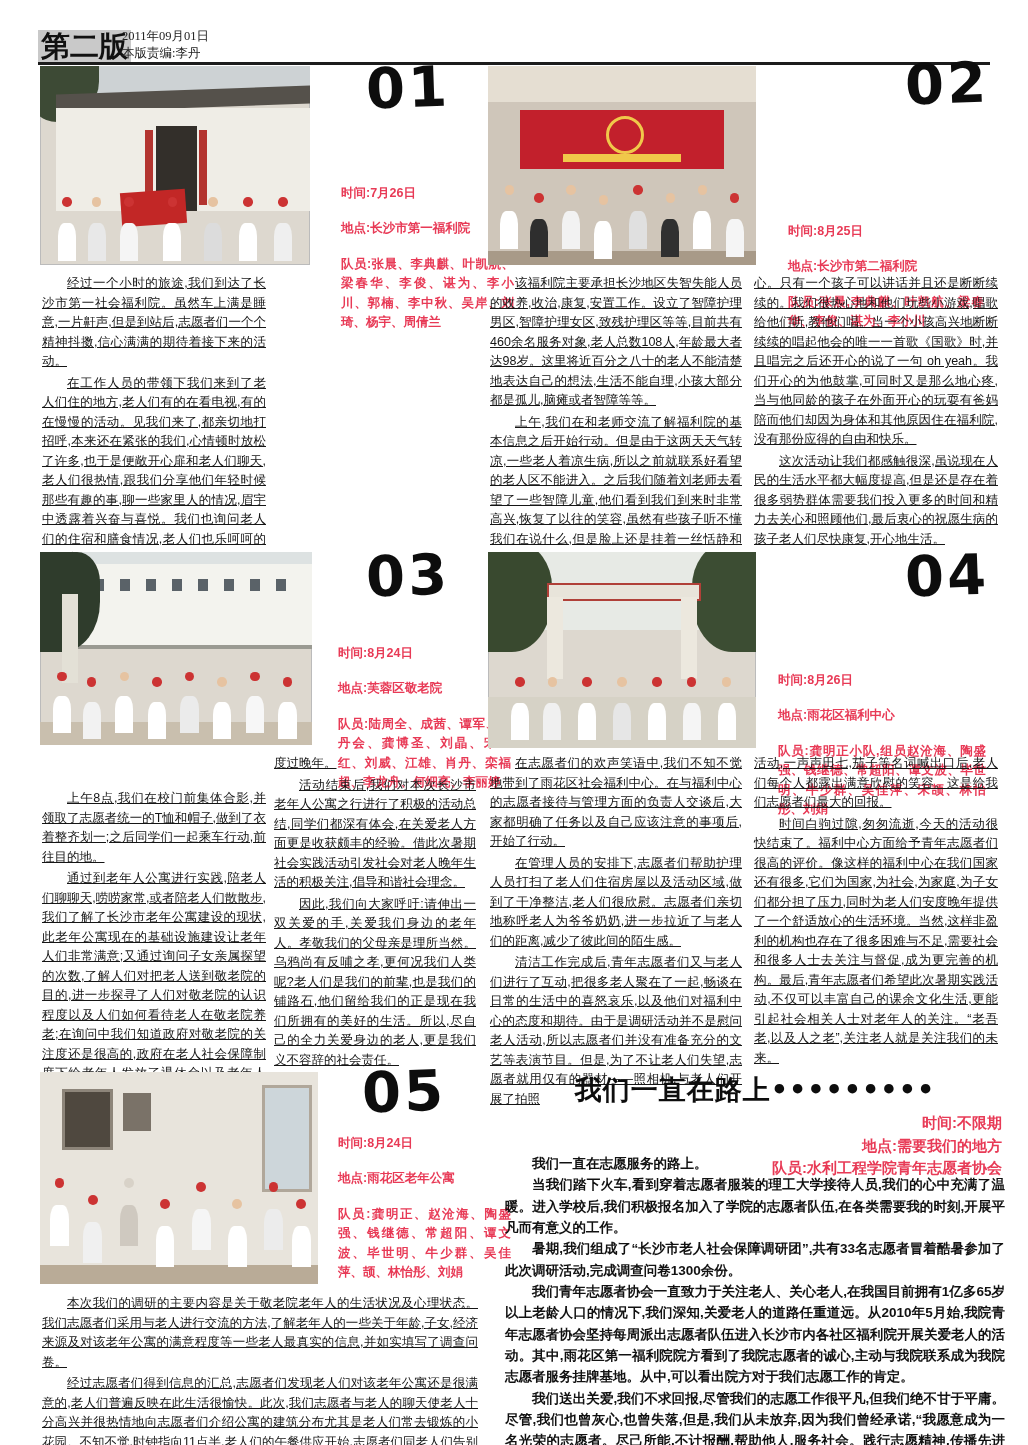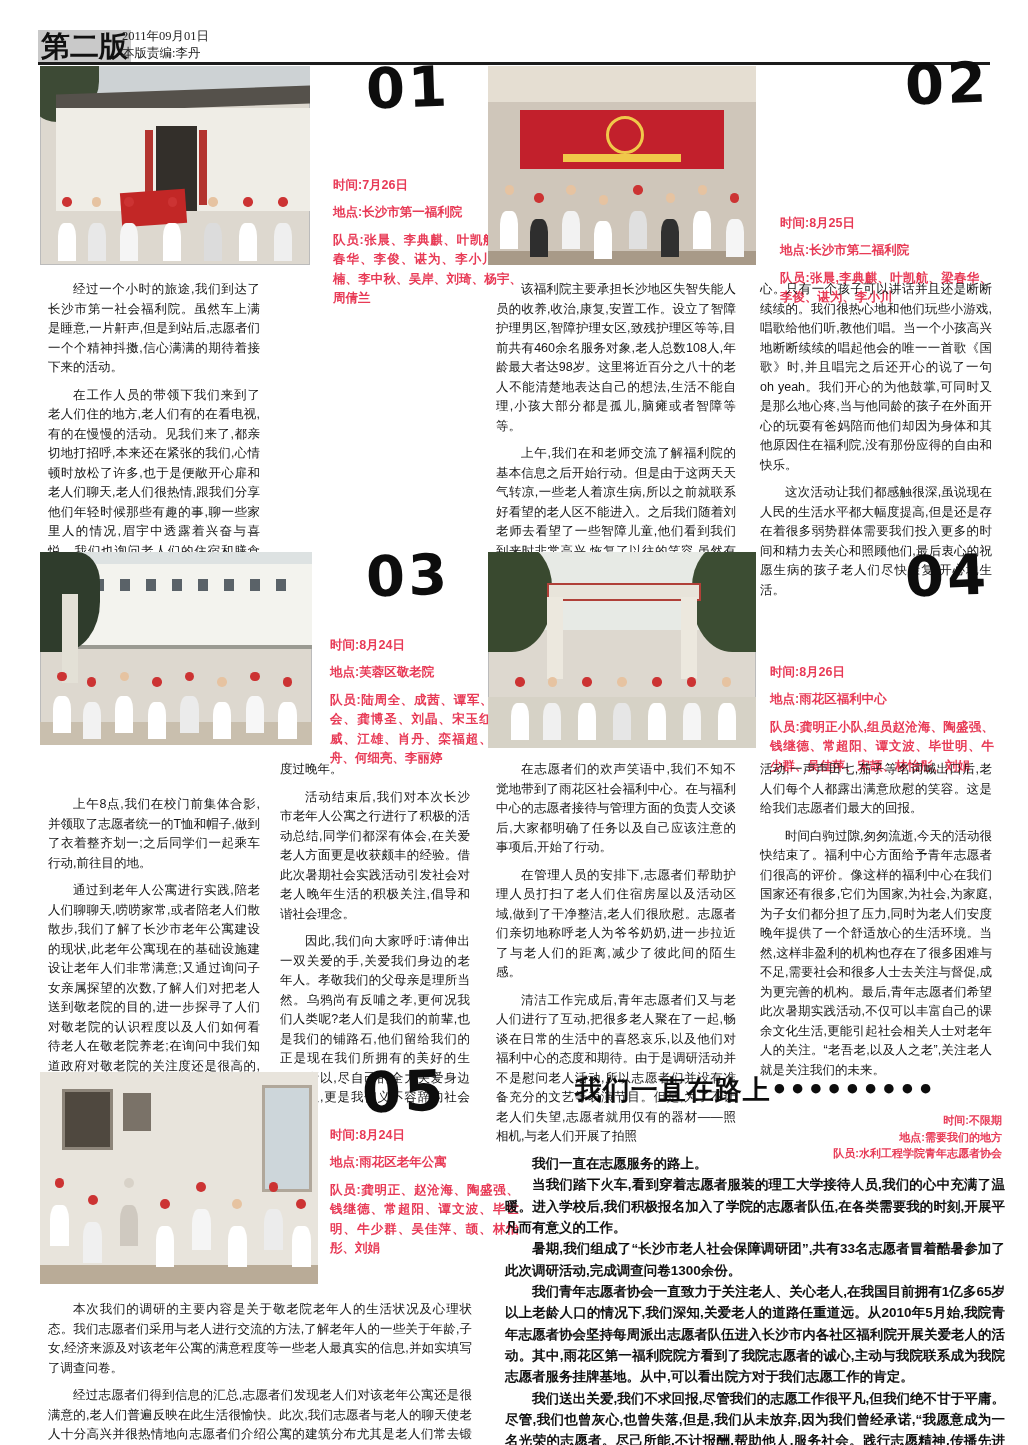--- a/index.html
+++ b/index.html
@@ -14,32 +14,32 @@
   .masthead{position:absolute;right:40px;top:24px;color:#d40f2c;font-size:31px;font-weight:bold;
     font-style:italic;letter-spacing:9px;font-family:"Liberation Serif",serif;}
   .header-rule{position:absolute;left:38px;top:62px;width:952px;height:3px;background:#1c1c1c;}
 
   
   .secnum{position:absolute;font-family:"DejaVu Sans",sans-serif;font-weight:900;font-size:56px;
     line-height:1;color:#0d0d0d;letter-spacing:3px;transform:rotate(-2deg);}
 
   
   .info{position:absolute;color:#e83a56;font-weight:bold;font-size:12.5px;line-height:1.55;text-align:justify;}
-  .info div{margin:8px;}
+  .info div{margin:16px;}
 
   
   .col{position:absolute;font-size:12.5px;line-height:1.56;text-align:justify;color:#151515;}
-  .col p{margin:8px;text-indent:2em;}
+  .col p{margin:2px;text-indent:2em;text-decoration:underline;}
   .col p.noindent{text-indent:0;}
 
   
   .finale-title{position:absolute;left:505px;top:1072px;width:500px;text-align:center;
     font-weight:700;font-size:27px;letter-spacing:1px;color:#0d0d0d;font-family:"DejaVu Sans",sans-serif;}
   .finale-info{position:absolute;left:700px;top:1112px;width:302px;text-align:right;
-    color:#e83a56;font-weight:bold;font-size:11px;line-height:1.5;}
+    color:#e83a56;font-weight:bold;font-size:15px;line-height:1.5;}
   .finale-body{position:absolute;left:505px;top:1153px;width:500px;font-size:13.5px;font-weight:bold;
     line-height:1.58;text-align:justify;color:#111;}
   .finale-body p{margin:0;text-indent:2em;}
 
   
   .photo{position:absolute;overflow:hidden;background:#ddd8cf;box-shadow:0 0 0 1px #bbb inset;}
   .ly{position:absolute;}
   .fig{position:absolute;bottom:2%;width:8%;height:32%;}
   .fig::before{content:"";position:absolute;top:0;left:28%;width:44%;aspect-ratio:1/1;border-radius:50%;
     background:var(--cap,#e6c3a1);}

